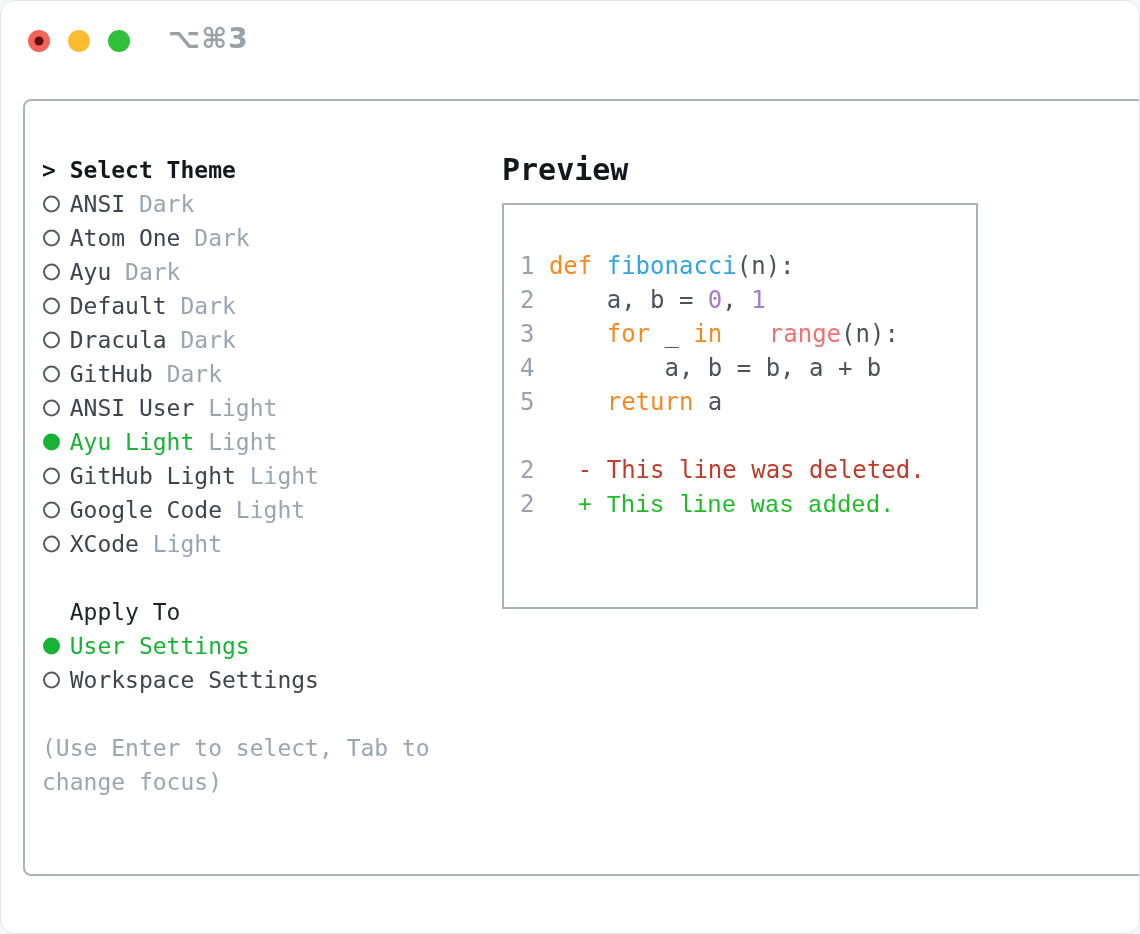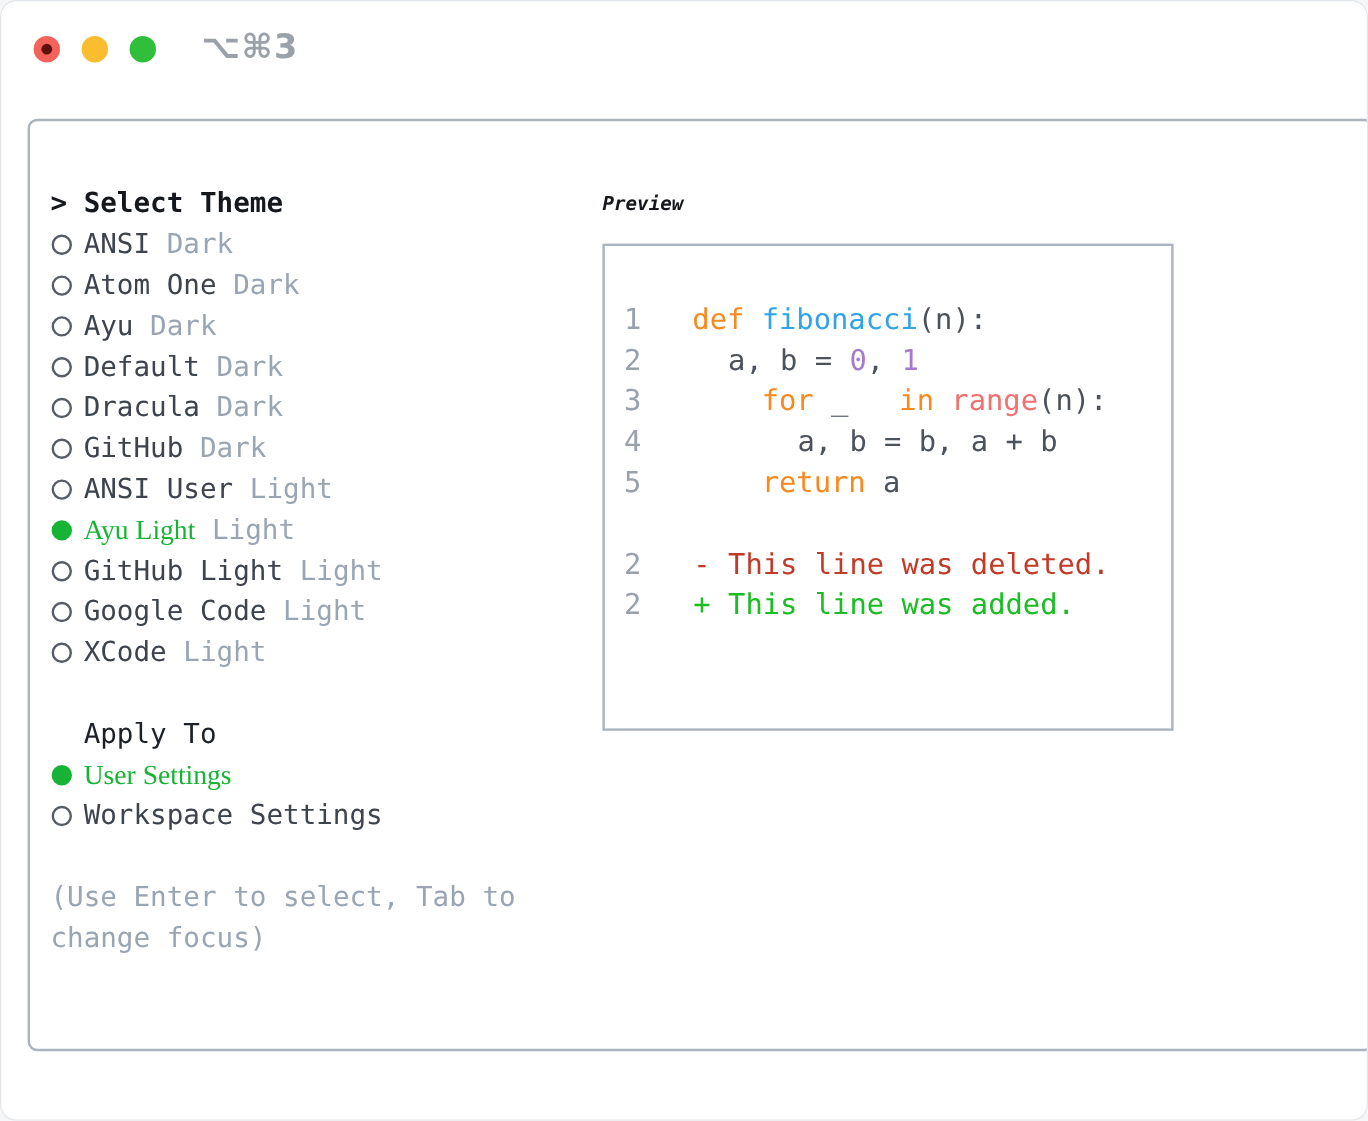--- a/index.html
+++ b/index.html
@@ -41,43 +41,43 @@
   .bullet::before {
     content:""; position:absolute; left:1px; top:50%; transform:translateY(-50%);
     width:13px; height:13px; border-radius:50%; border:2px solid #565d66;
   }
   .bullet.sel::before { background:var(--green); border-color:var(--green); }
   .bullet.none::before { display:none; }
 
   .caret { display:inline-block; width:2ch; font-weight:bold; color:var(--heading); }
   .header-label { font-weight:bold; color:var(--heading); }
   .item-name { color:var(--item); }
-  .item.selected .item-name { color:var(--green);font-family:Liberation Serif, serif; }
+  .item.selected .item-name { color:var(--green); }
   .item-variant { color:var(--muted); }
   .apply-header-label { color:#1c2127; }
   .help-line { color:var(--muted); }
 
   
   .right-col { position:absolute; left:477px; top:52px; }
-  .preview-title { font-size:16px; line-height:34px; font-weight:bold; color:var(--heading); white-space:pre;font-style:italic; }
+  .preview-title { font-size:30px; line-height:34px; font-weight:bold; color:var(--heading); white-space:pre; }
   .preview-box {
     margin-top:16px; width:476px; height:406px;
     border:2px solid var(--border); background:#fff;
     padding:44px 0 0 16px;
   }
   .pline { height:34px; line-height:34px; white-space:pre; font-size:24px; }
   .tok-num   { color:var(--num); }
   .tok-plain { color:var(--plain); }
-  .tok-kw    { color:var(--kw);margin-left:28px; }
+  .tok-kw    { color:var(--kw); }
   .tok-fn    { color:var(--fn);margin-top:33px; }
   .tok-lit   { color:var(--lit); }
-  .tok-bi    { color:var(--bi); }
+  .tok-bi    { color:var(--bi);margin-left:32px; }
   .tok-ctx   { color:var(--ctx); }
   .tok-del   { color:var(--del);margin-top:32px; }
-  .tok-add   { color:var(--add); }
+  .tok-add   { color:var(--add);font-family:Liberation Mono, monospace; }
 </style>
 </head>
 <body>
 
 <div class="window">
 
   <div class="titlebar">
     <div class="traffic-lights">
       <span class="light light-close">
           <span class="light-dot"></span>

